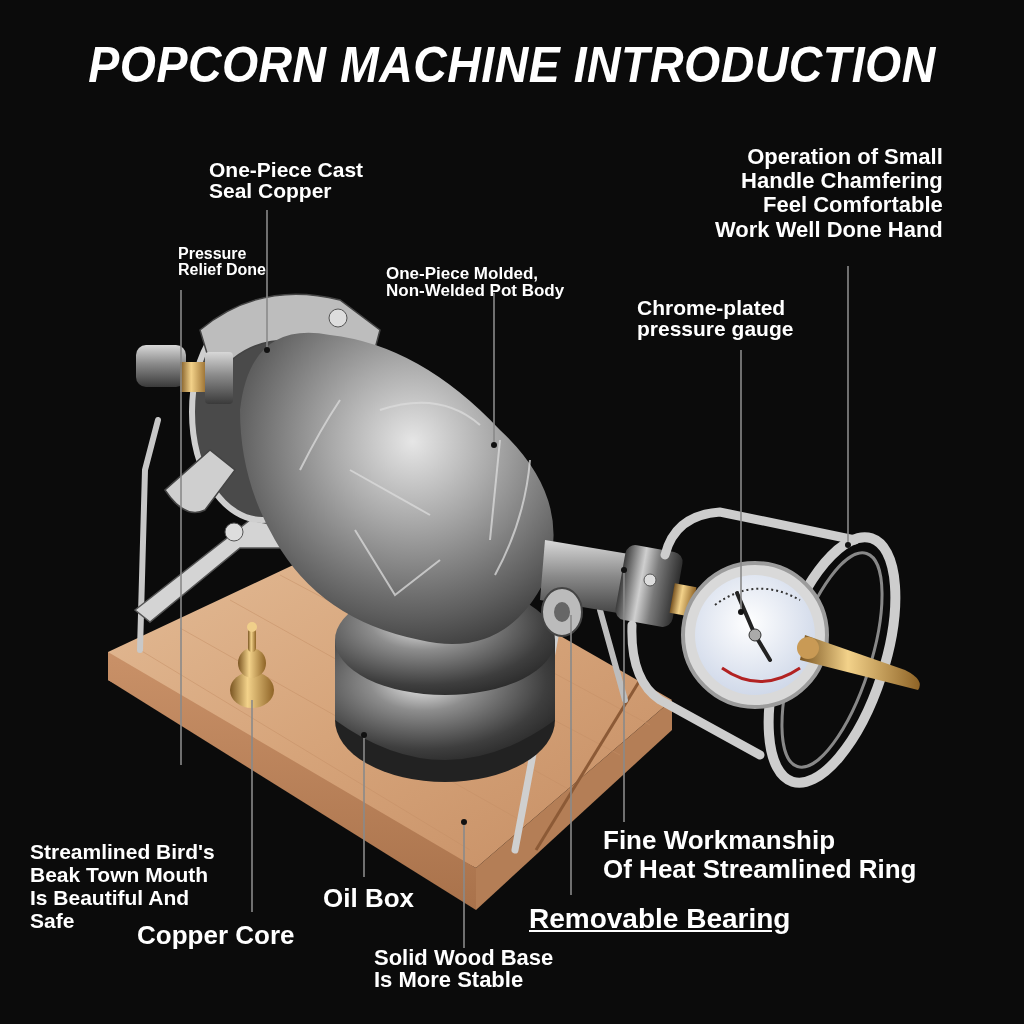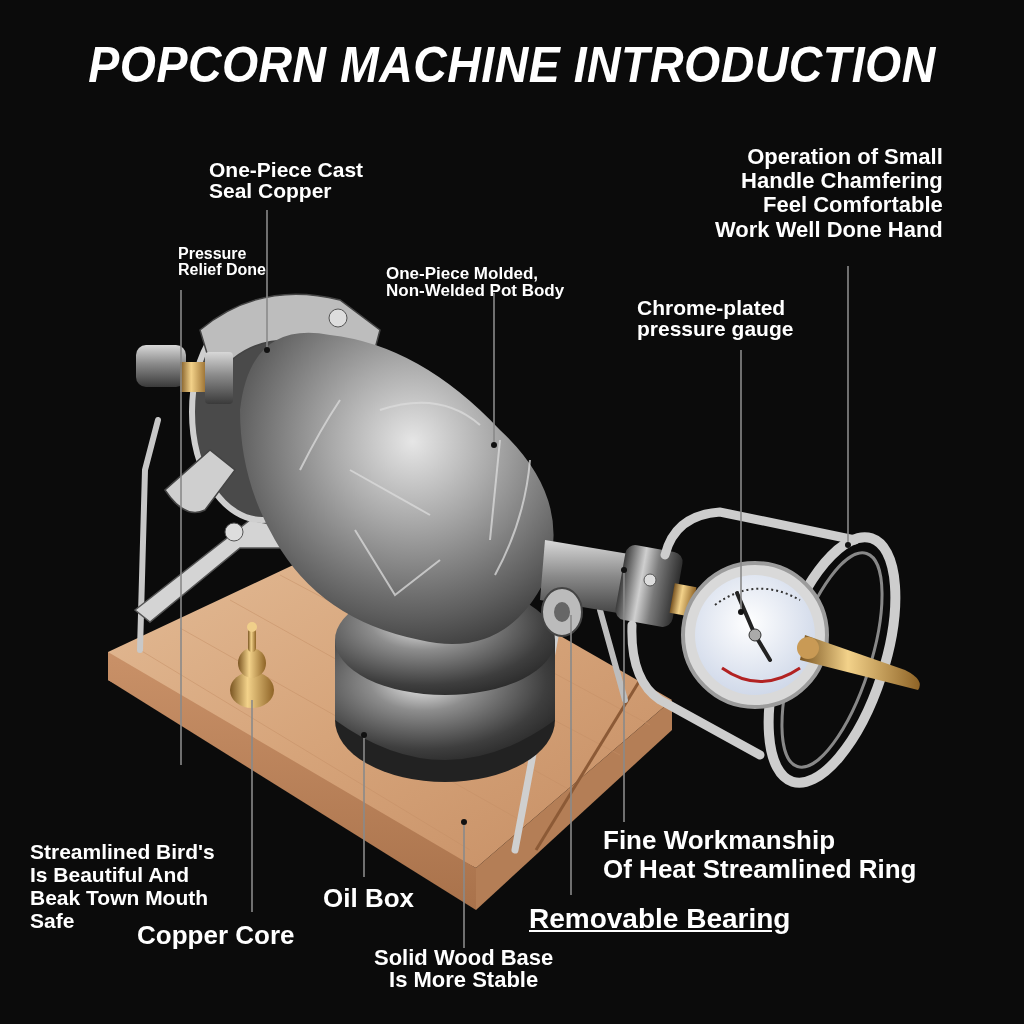--- a/index.html
+++ b/index.html
@@ -207,34 +207,34 @@
   <span>Work Well Done Hand</span>
 </div>
 
 <div class="label s21" style="left:637px; top:297px;">
   <span>Chrome-plated</span>
   <span>pressure gauge</span>
 </div>
 
 <div class="label s21" style="left:30px; top:820px; line-height:1.1;margin-top:20px;">
   <span>Streamlined Bird's</span>
+  <span>Beak Town Mouth</span>
   <span>Is Beautiful And</span>
-  <span>Beak Town Mouth</span>
   <span>Safe</span>
 </div>
 
 <div class="label s25" style="left:137px; top:922px;text-align:right;">
   <span>Copper Core</span>
 </div>
 
 <div class="label s25" style="left:323px; top:885px;">
   <span>Oil Box</span>
 </div>
 
-<div class="label s21" style="left:374px; top:947px; font-size:22px;text-align:center;">
+<div class="label s21" style="left:374px; top:947px; font-size:22px;">
   <span>Solid Wood Base</span>
   <span>Is More Stable</span>
 </div>
 
 <div class="label s25" style="left:529px; top:905px; font-size:28px;text-decoration:underline;">
   <span>Removable Bearing</span>
 </div>
 
 <div class="label s25" style="left:603px; top:826px; line-height:1.12;">
   <span>Fine Workmanship</span>

